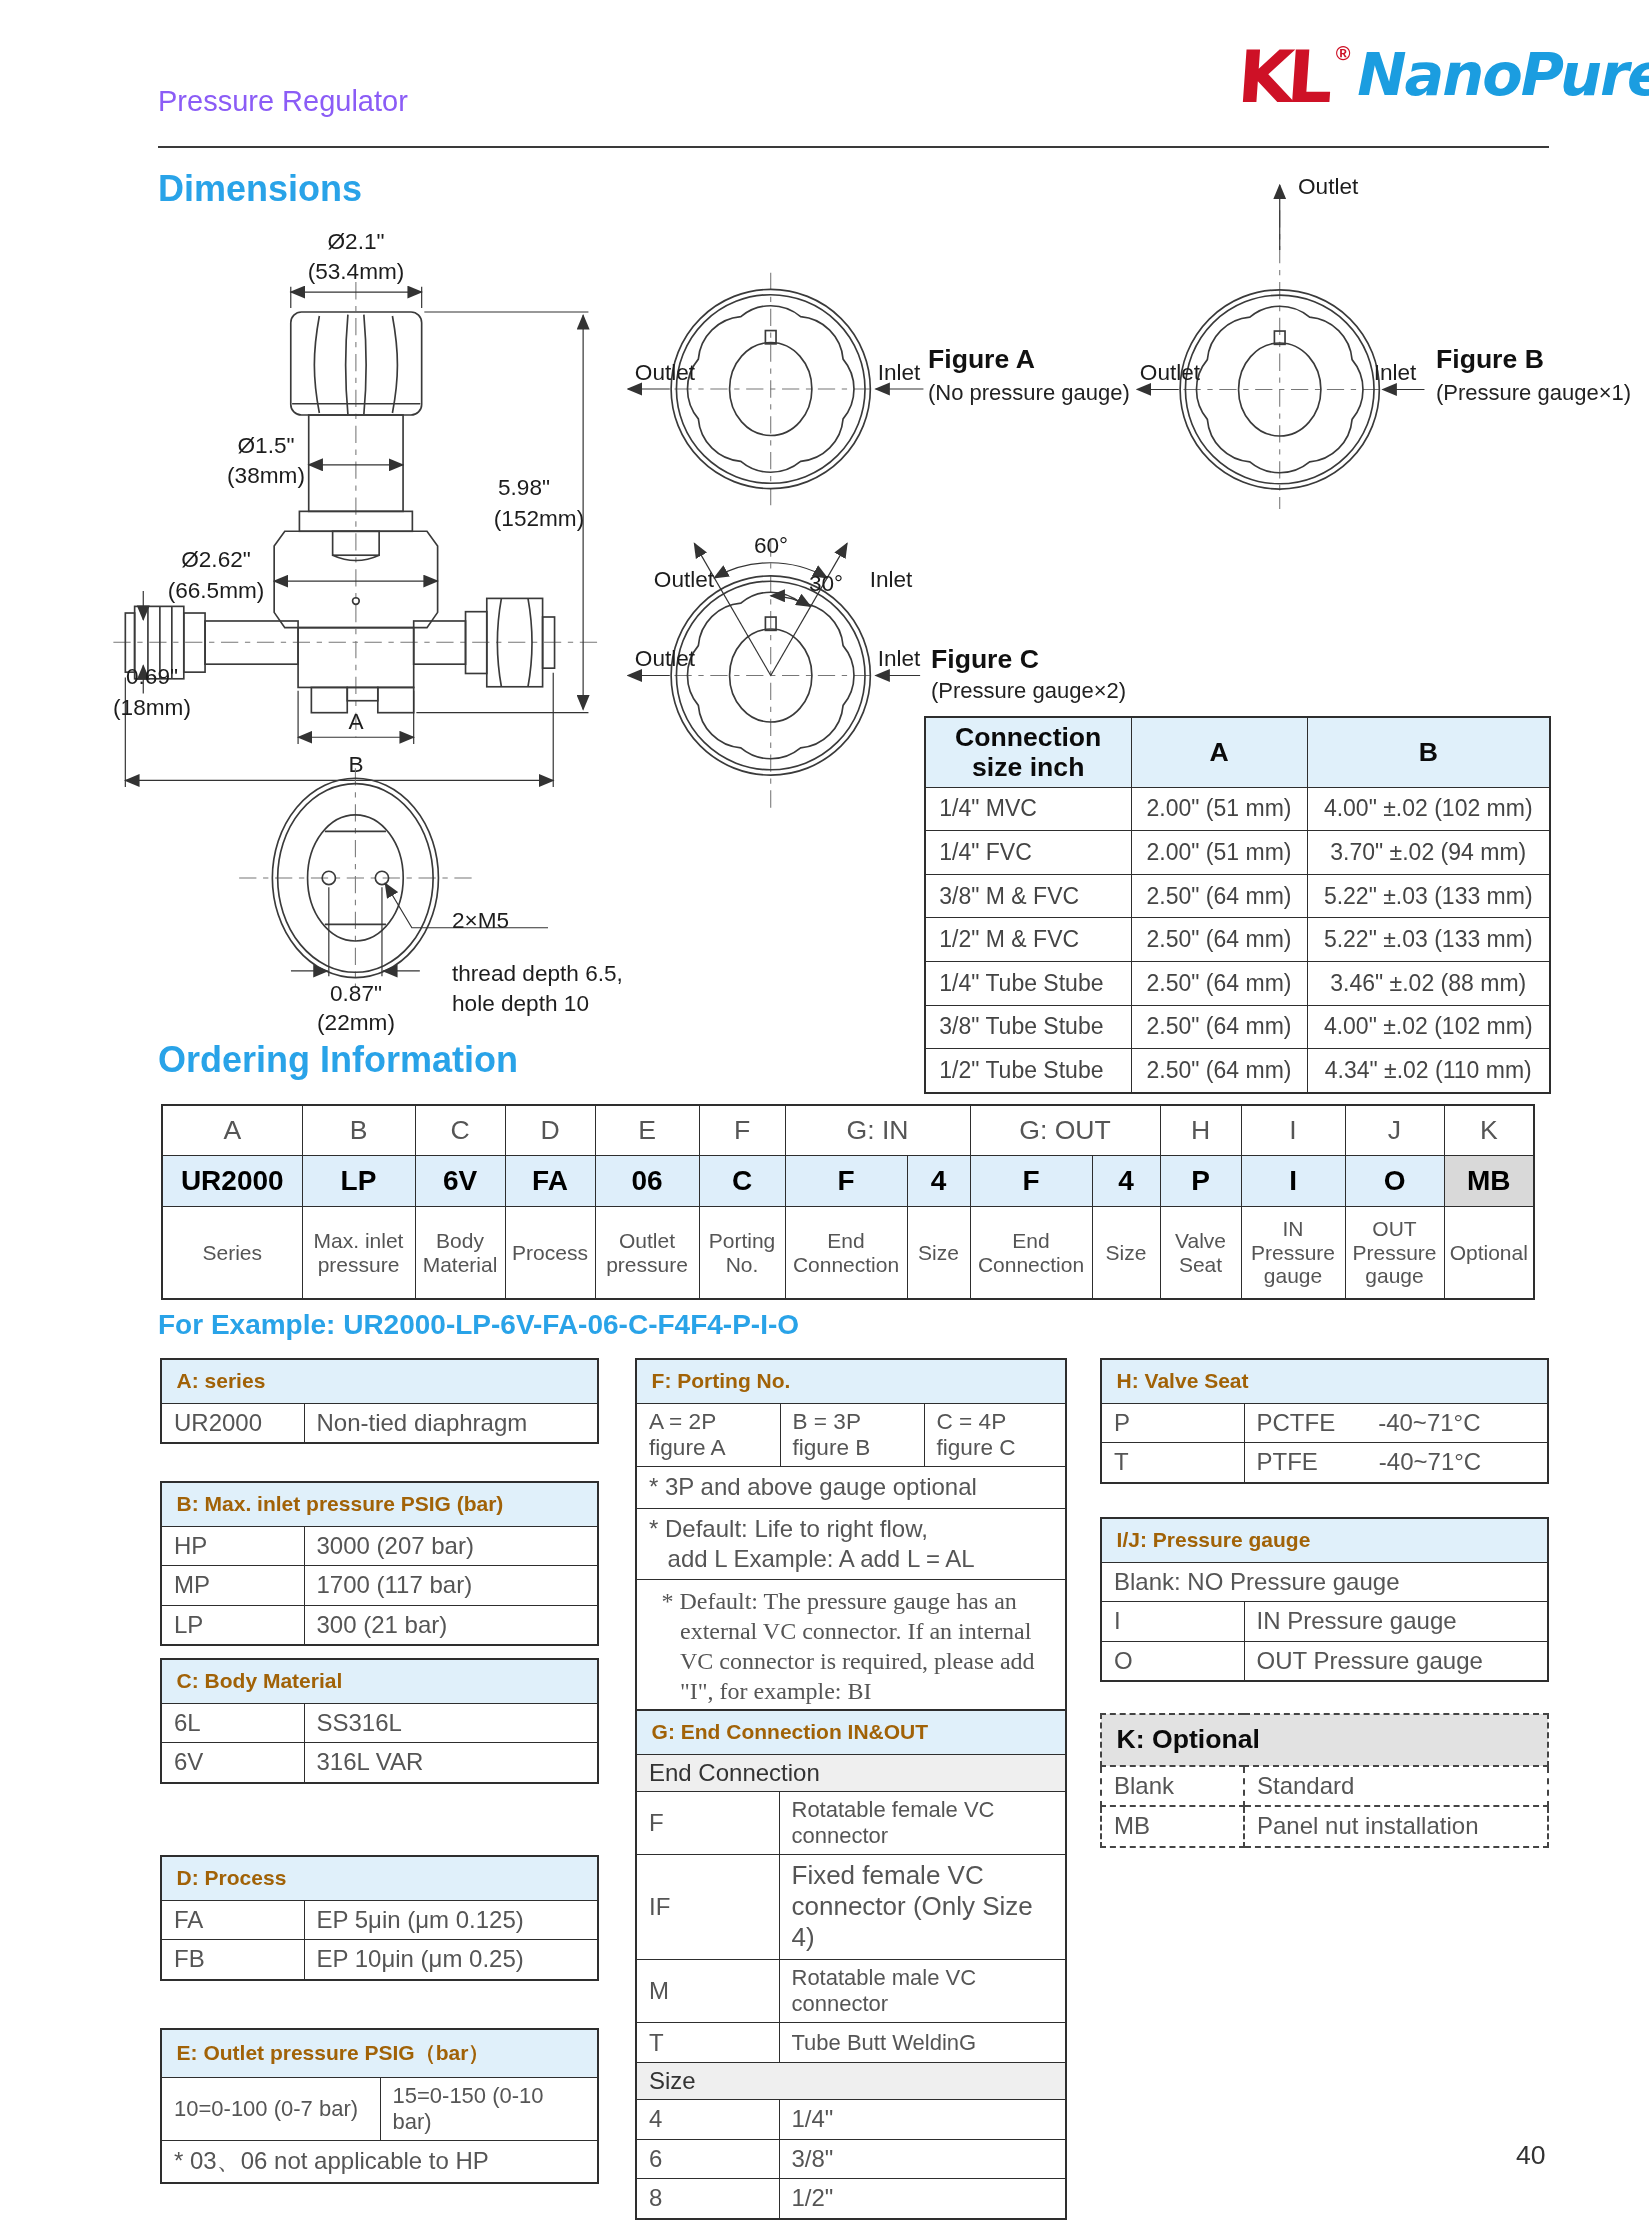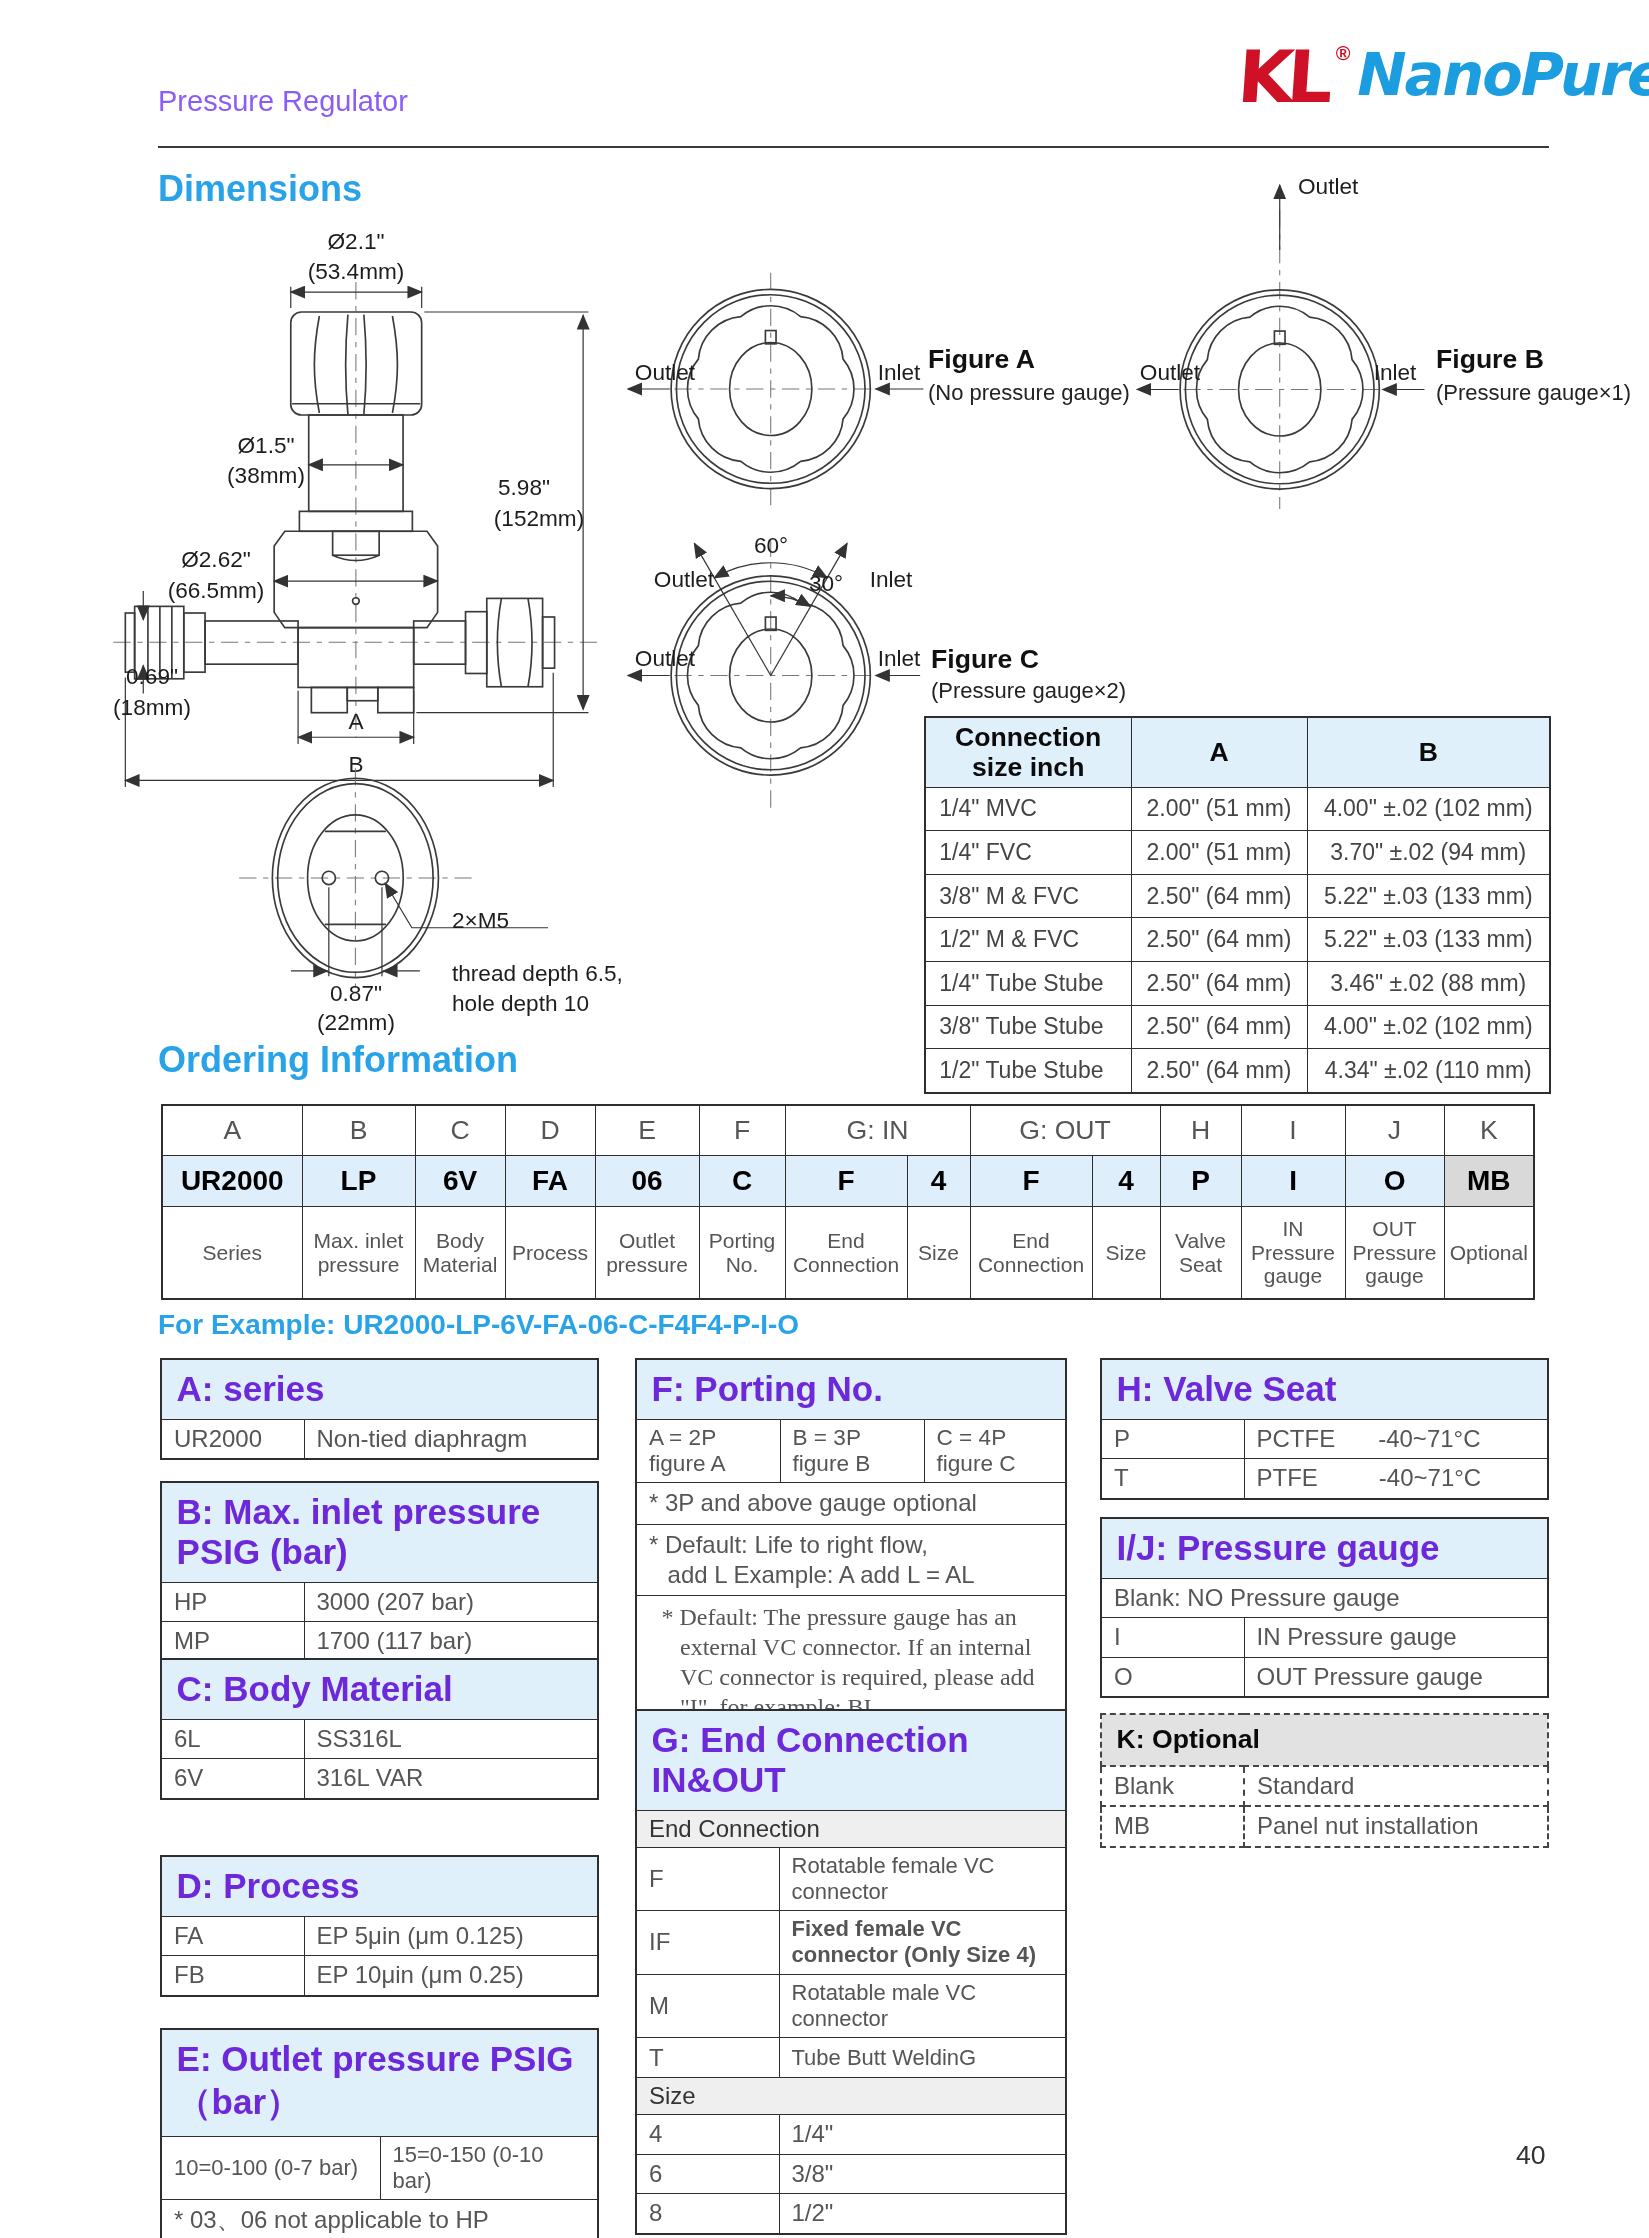--- a/index.html
+++ b/index.html
@@ -25,21 +25,21 @@
   .capsub{position:absolute;font-size:22px;color:#222;white-space:nowrap;}
   svg{position:absolute;overflow:visible;}
   .ln{stroke:#3a3a3a;stroke-width:2.5;fill:none;}
   .cl{stroke:#777;stroke-width:1.6;fill:none;stroke-dasharray:26 10 8 10;}
   .dim{stroke:#333;stroke-width:1.8;fill:none;}
   
   table{border-collapse:collapse;table-layout:fixed;position:absolute;background:#fff;}
   td{border:1.3px solid #2e2e2e;vertical-align:middle;}
   .st{border:2px solid #2e2e2e;}
   .st td{font-size:24px;color:#555;padding:5.3px 12px;}
-  .st .hd{background:#E0F0FA;color:#6d28d9;font-weight:bold;font-size:35px;padding:9.3px 14.6px;}
+  .st .hd{background:#E0F0FA;color:#a16207;font-weight:bold;font-size:21px;padding:9.3px 14.6px;}
   .st .hdg{background:#E2E2E2;color:#0b0b0b;font-weight:bold;font-size:26.6px;padding:9.3px 14.6px;}
   .st .sub{background:#EFEFEF;color:#333;font-size:24px;padding:4px 12px;}
   .note{font-size:21px;color:#555;line-height:1.25;}
   .hang{padding-left:31px;text-indent:-18.6px;display:block;font-family:Liberation Serif, serif;}
   
   #t-conn td{font-size:23px;color:#444;text-align:center;height:40px;padding:1.3px 5.3px;}
   #t-conn .hd{background:#E0F0FA;color:#0b0b0b;font-weight:bold;font-size:26.6px;height:66px;line-height:1.15;}
   #t-conn .c0{text-align:left;padding-left:13.3px;}
   
   #t-ord{border:2px solid #2e2e2e;}
@@ -533,21 +533,21 @@
         </tr>
     <tr>
           <td class="sub" colspan="2">End Connection</td>
         </tr>
     <tr>
       <td>F</td>
       <td style="font-size:22px;">Rotatable female VC connector</td>
         </tr>
     <tr>
       <td>IF</td>
-      <td style="font-size:22px;font-weight:bold;">Fixed female VC connector (Only Size  4)</td>
+      <td style="font-size:26px;">Fixed female VC connector (Only Size  4)</td>
         </tr>
     <tr>
       <td>M</td>
       <td style="font-size:22px;">Rotatable male VC connector</td>
         </tr>
     <tr>
       <td>T</td>
       <td style="font-size:22px;">Tube Butt WeldinG</td>
         </tr>
     <tr>

